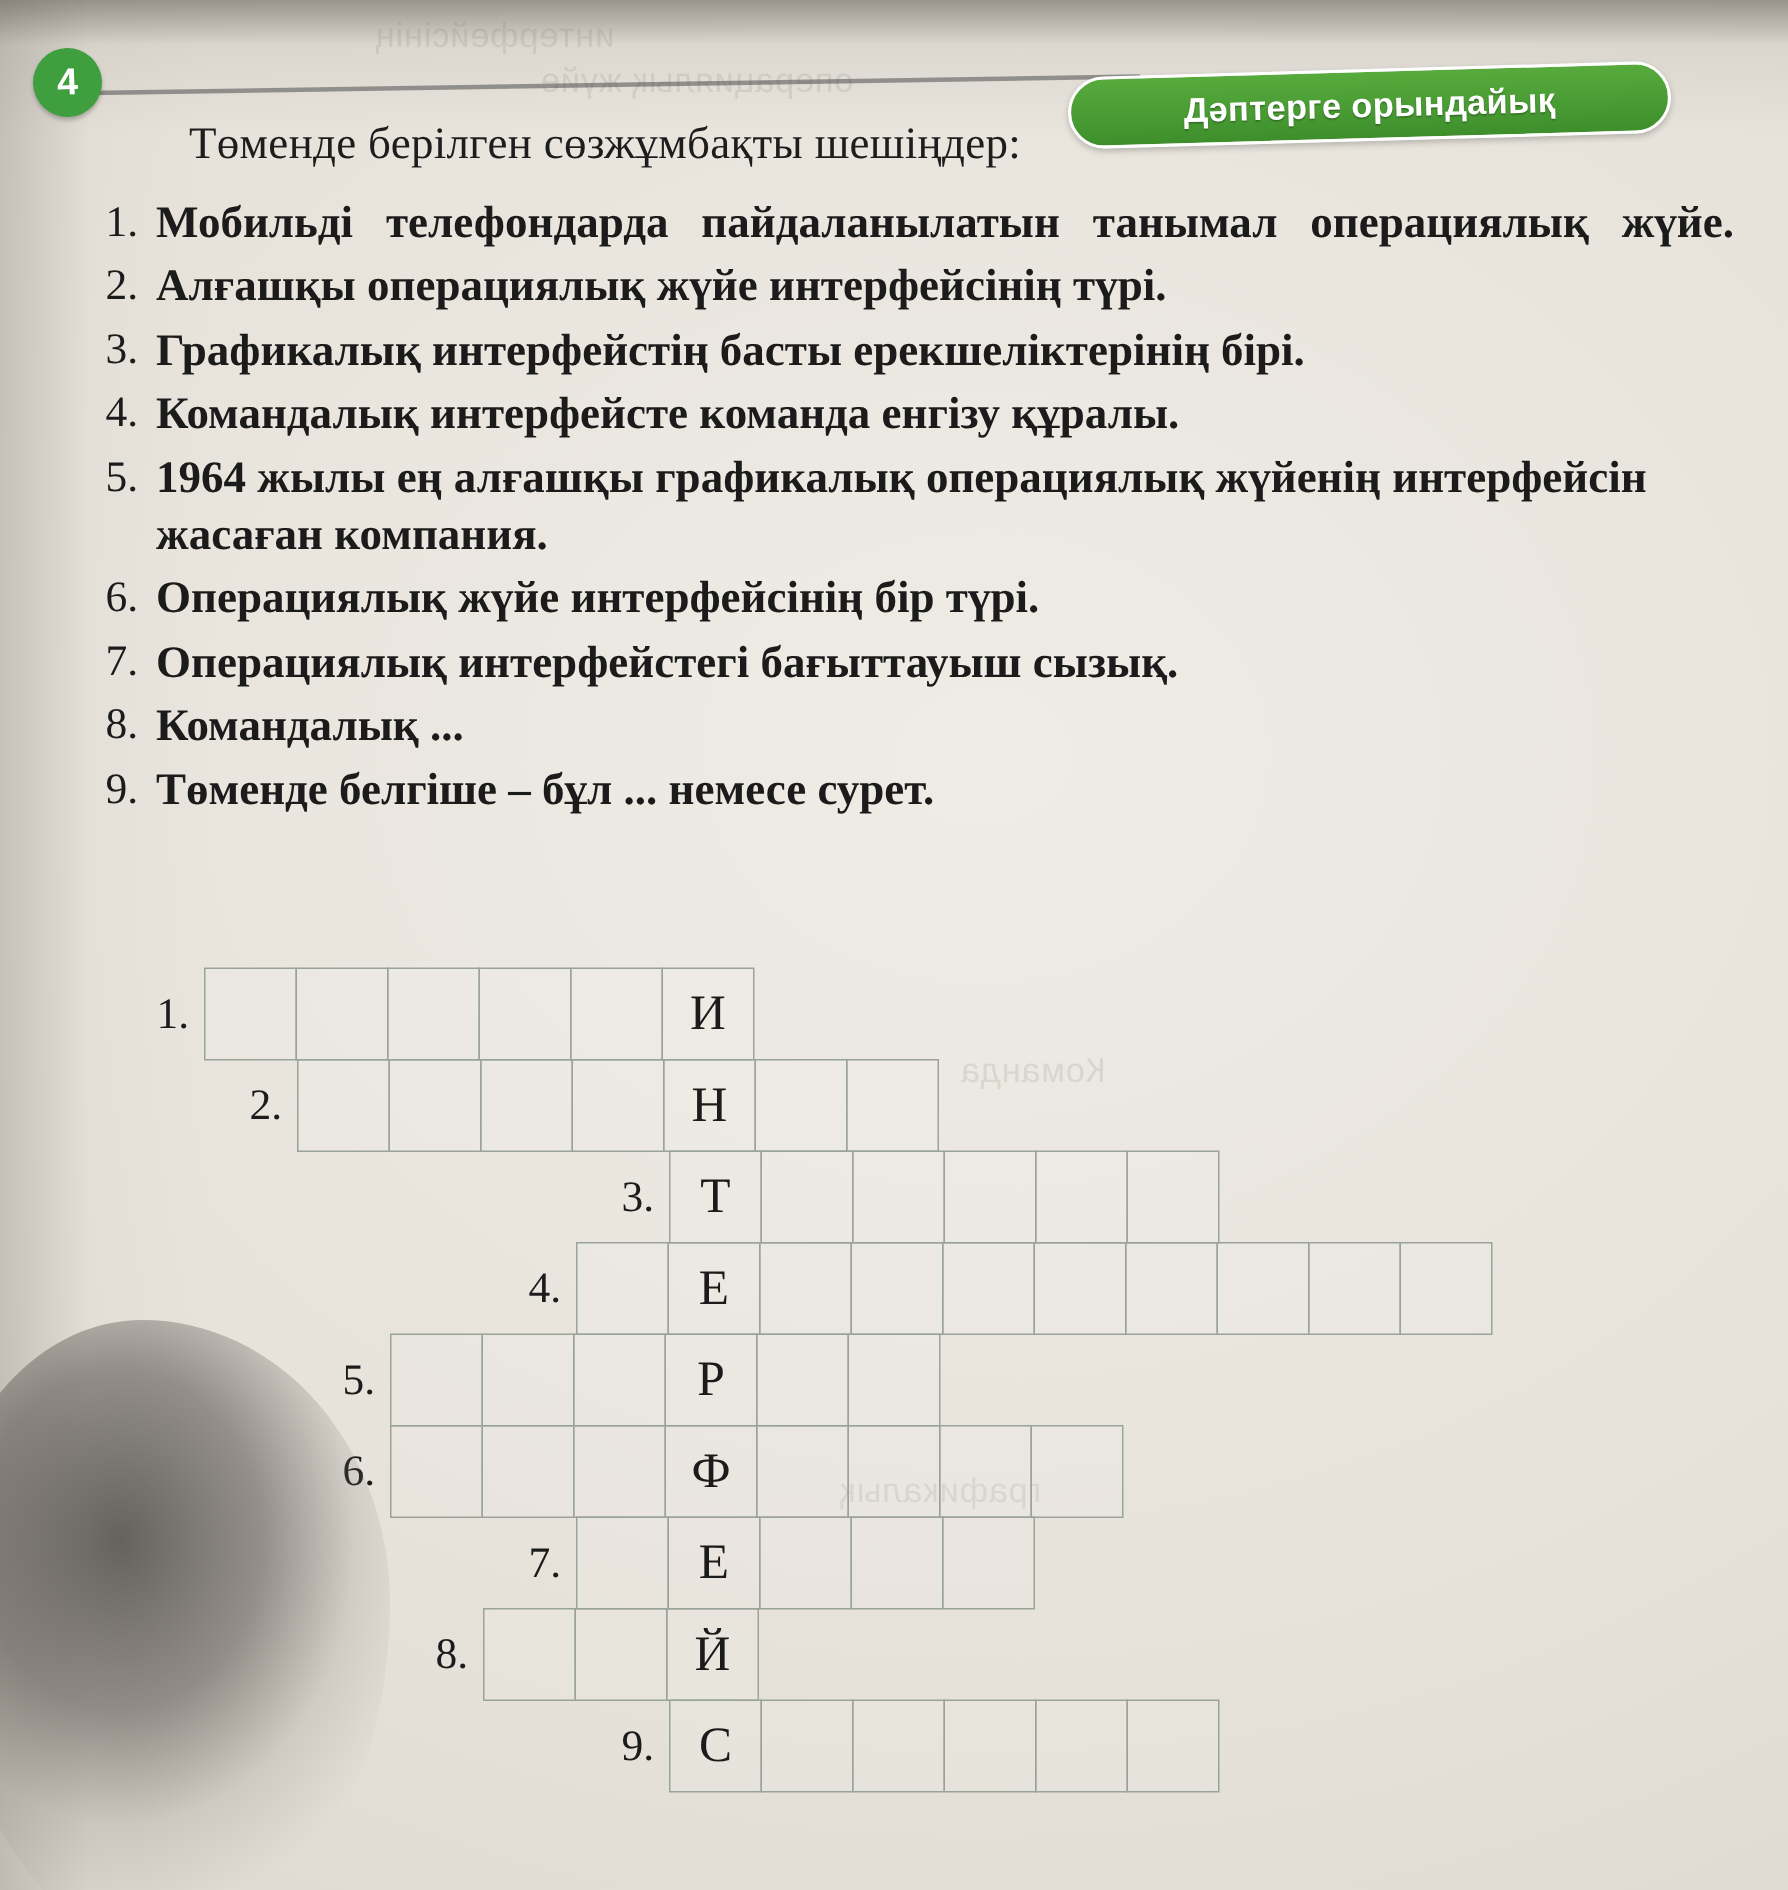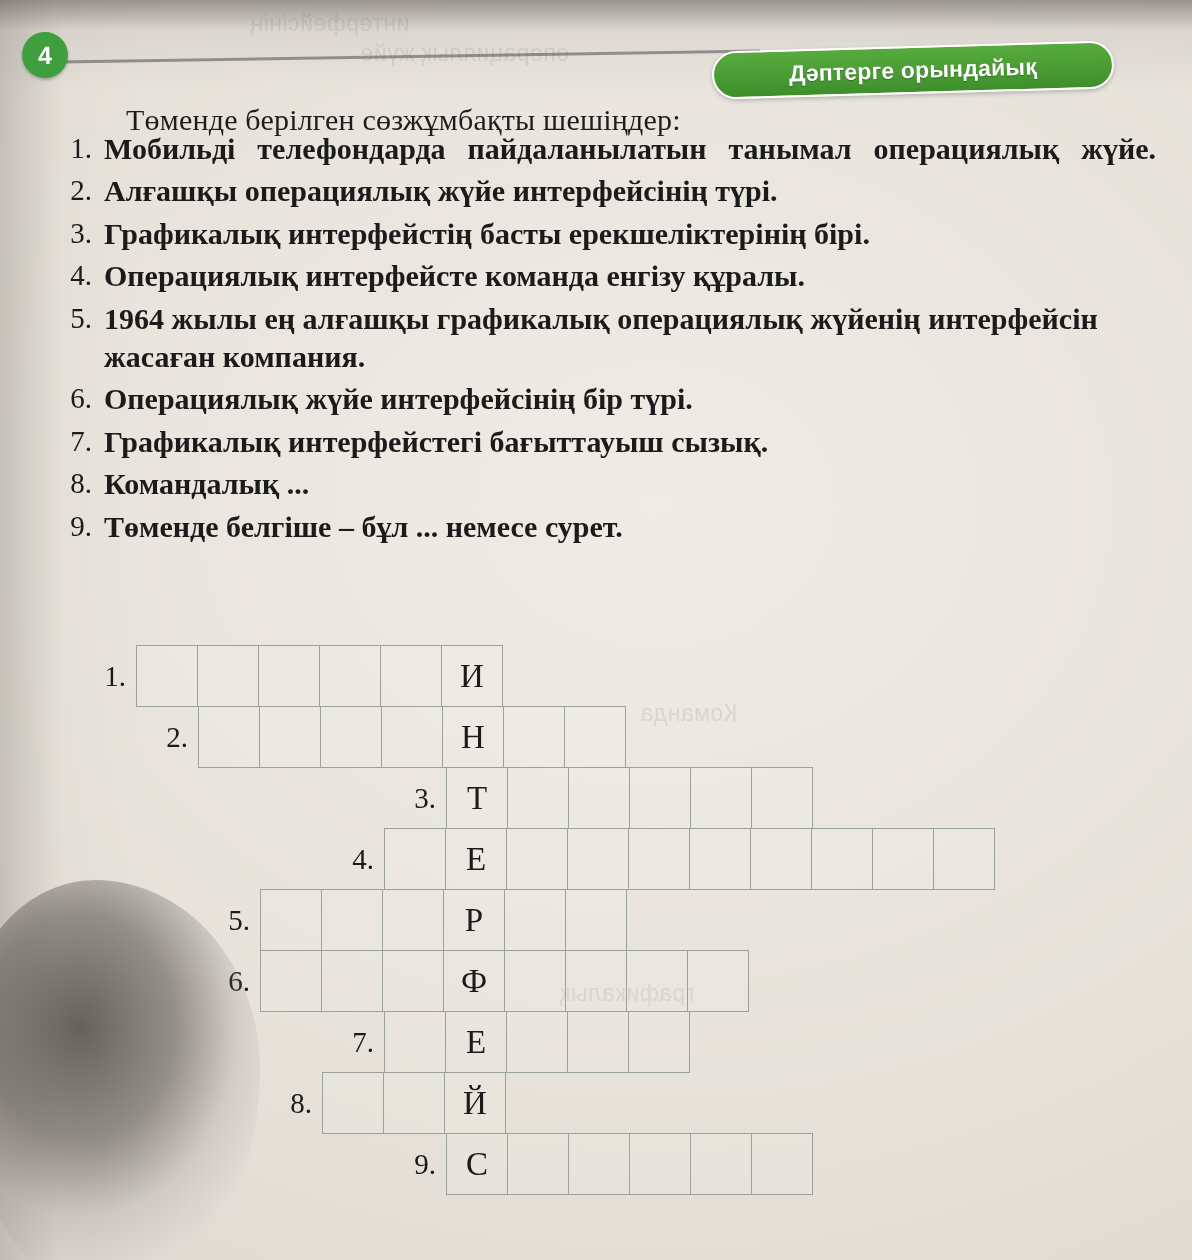--- a/index.html
+++ b/index.html
@@ -117,21 +117,21 @@
     height: 3px;
     background: #4f4f4f;
     opacity: .55;
     transform: rotate(-0.9deg);
   }
 
   
   .intro {
     position: absolute;
     left: 126px;
-    top: 103px;
+    top: 79px;
     font-size: 30px;
     color: #1d1d1d;
     letter-spacing: .2px;
   }
 
   .list {
     position: absolute;
     left: 46px;
     top: 130px;
     width: 1110px;
@@ -228,33 +228,33 @@
   <div class="item">
     <div class="num">2.</div>
     <div class="txt">Алғашқы операциялық жүйе интерфейсінің түрі.</div>
   </div>
   <div class="item">
     <div class="num">3.</div>
     <div class="txt">Графикалық интерфейстің басты ерекшеліктерінің бірі.</div>
   </div>
   <div class="item">
     <div class="num">4.</div>
-    <div class="txt">Операциялық интерфейсте команда енгізу құралы.</div>
+    <div class="txt">Командалық интерфейсте команда енгізу құралы.</div>
   </div>
   <div class="item">
     <div class="num">5.</div>
     <div class="txt">1964 жылы ең алғашқы графикалық операциялық жүйенің интерфейсін жасаған компания.</div>
   </div>
   <div class="item">
     <div class="num">6.</div>
     <div class="txt">Операциялық жүйе интерфейсінің бір түрі.</div>
   </div>
   <div class="item">
     <div class="num">7.</div>
-    <div class="txt">Графикалық интерфейстегі бағыттауыш сызық.</div>
+    <div class="txt">Операциялық интерфейстегі бағыттауыш сызық.</div>
   </div>
   <div class="item">
     <div class="num">8.</div>
     <div class="txt">Командалық ...</div>
   </div>
   <div class="item">
     <div class="num">9.</div>
     <div class="txt">Төменде белгіше – бұл ... немесе сурет.</div>
   </div>
 </div>

